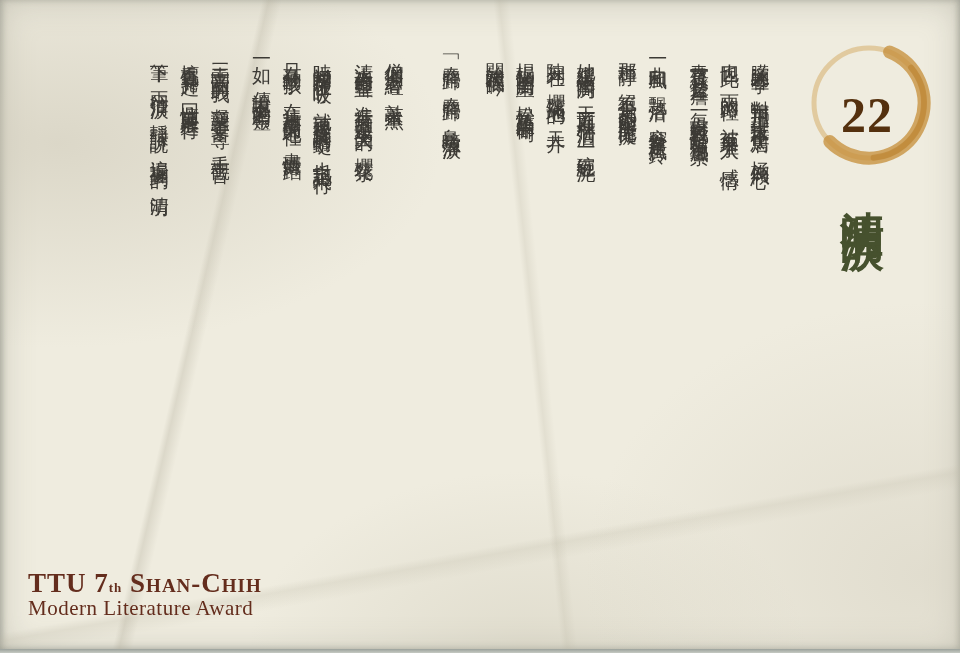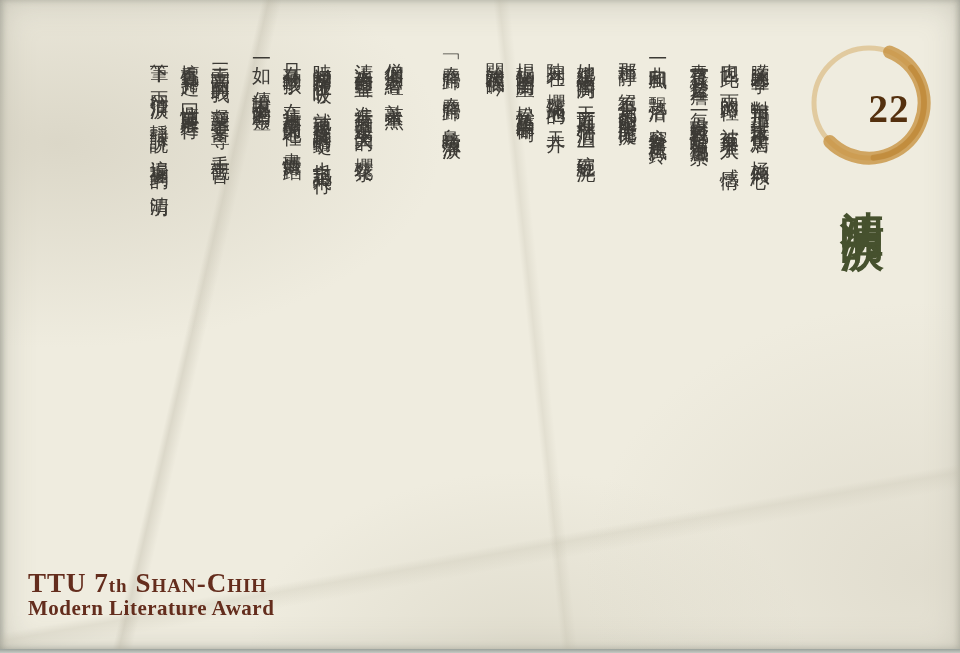--- a/index.html
+++ b/index.html
@@ -17,42 +17,42 @@
       linear-gradient(103deg, transparent 23.6%, rgba(175,170,152,.30) 24.2%, transparent 25.4%),
       linear-gradient(84deg, transparent 54.6%, rgba(182,177,158,.22) 55.2%, transparent 56.2%),
       linear-gradient(170deg, transparent 77%, rgba(190,186,168,.25) 78%, transparent 80%);}
   .page::after{content:"";position:absolute;left:0;right:0;bottom:0;height:4px;
     background:linear-gradient(#9ba19b,#c6cac3);}
 
   
   .ring{position:absolute;left:806px;top:40px;width:126px;height:126px;}
 
   
-  .pagenum{position:absolute;left:860px;top:86px;width:58px;text-align:center;
-    font-size:39px;font-weight:700;color:#54300e;letter-spacing:1px;}
+  .pagenum{position:absolute;left:838px;top:86px;width:58px;text-align:center;
+    font-size:50px;font-weight:700;color:#54300e;letter-spacing:1px;}
 
   
   .title{position:absolute;left:836px;top:176px;height:230px;
     writing-mode:vertical-rl;text-orientation:upright;
     font-size:44px;font-weight:700;color:#46512e;letter-spacing:5px;line-height:1.15;}
 
   
   .poem{position:absolute;top:48px;right:185px;height:592px;
     writing-mode:vertical-rl;text-orientation:upright;
     font-size:19px;line-height:1.6;letter-spacing:3px;color:#3c3a35;}
   .stanza{margin:0;margin-block-end:11px;}
   .stanza.quote{margin-block-start:13px;margin-block-end:27px;}
   .vline{display:block;}
 
   
   .footer{position:absolute;left:28px;top:569px;color:#642d1d;line-height:1.05;}
   .f1{font-size:27px;font-weight:700;letter-spacing:1px;}
   .f1 .name{font-variant:small-caps;}
-  .f1 .sup{font-size:19px;}
-  .f2{font-size:21px;font-weight:700;letter-spacing:.5px;}
+  .f1 .sup{font-size:13px;}
+  .f2{font-size:21px;font-weight:400;letter-spacing:.5px;}
 </style>
 </head>
 <body>
 
 <div class="page">
 
   <svg class="ring" viewBox="0 0 126 126" xmlns="http://www.w3.org/2000/svg">
     <circle cx="63" cy="63" r="55" fill="none" stroke="#dcbf8a" stroke-width="5" opacity="0.75"></circle>
     <circle cx="63" cy="63" r="55" fill="none" stroke="#c6913d" stroke-width="13" stroke-linecap="round" stroke-dasharray="195 151" opacity="0.78" transform="rotate(-68 63 63)"></circle>
     <circle cx="63" cy="63" r="55" fill="none" stroke="#b97f2e" stroke-width="6" stroke-linecap="round" stroke-dasharray="120 226" opacity="0.55" transform="rotate(-40 63 63)"></circle>

